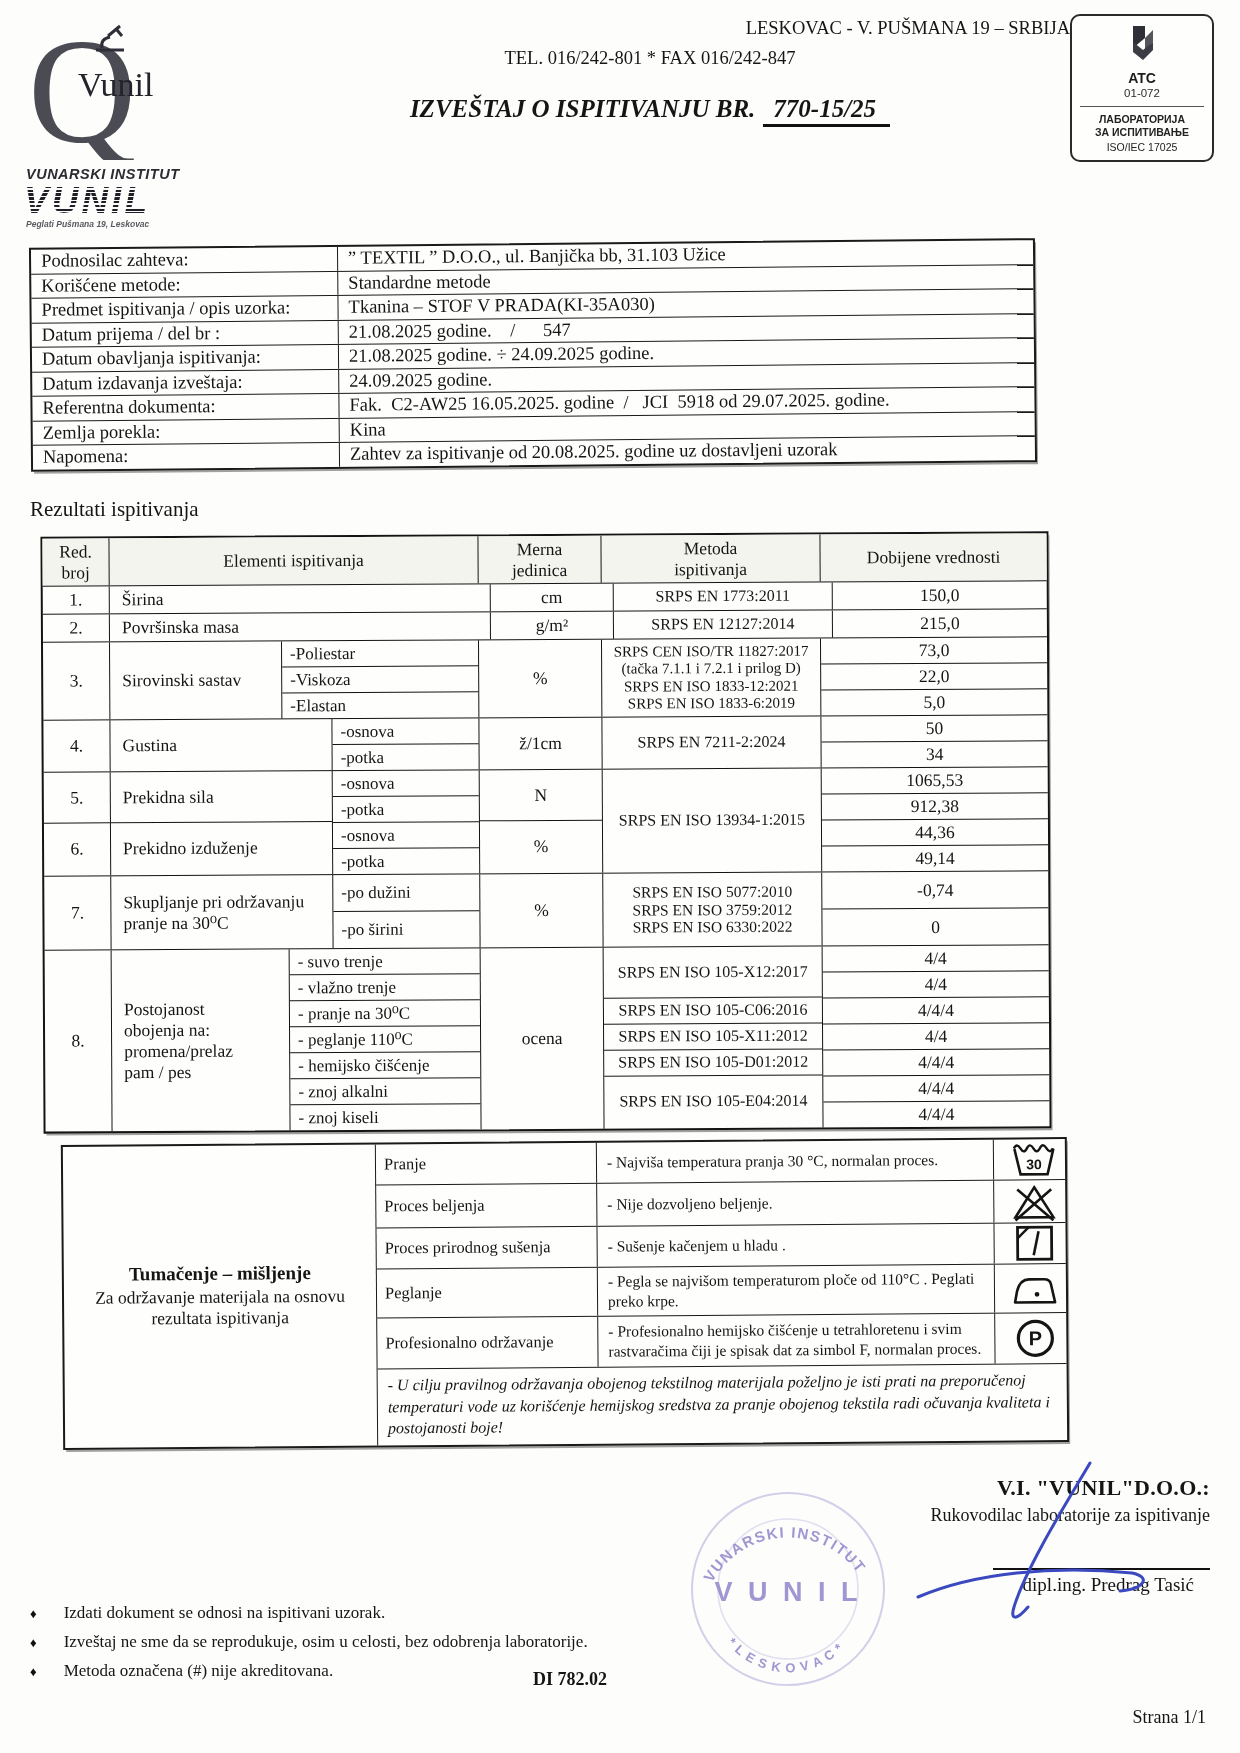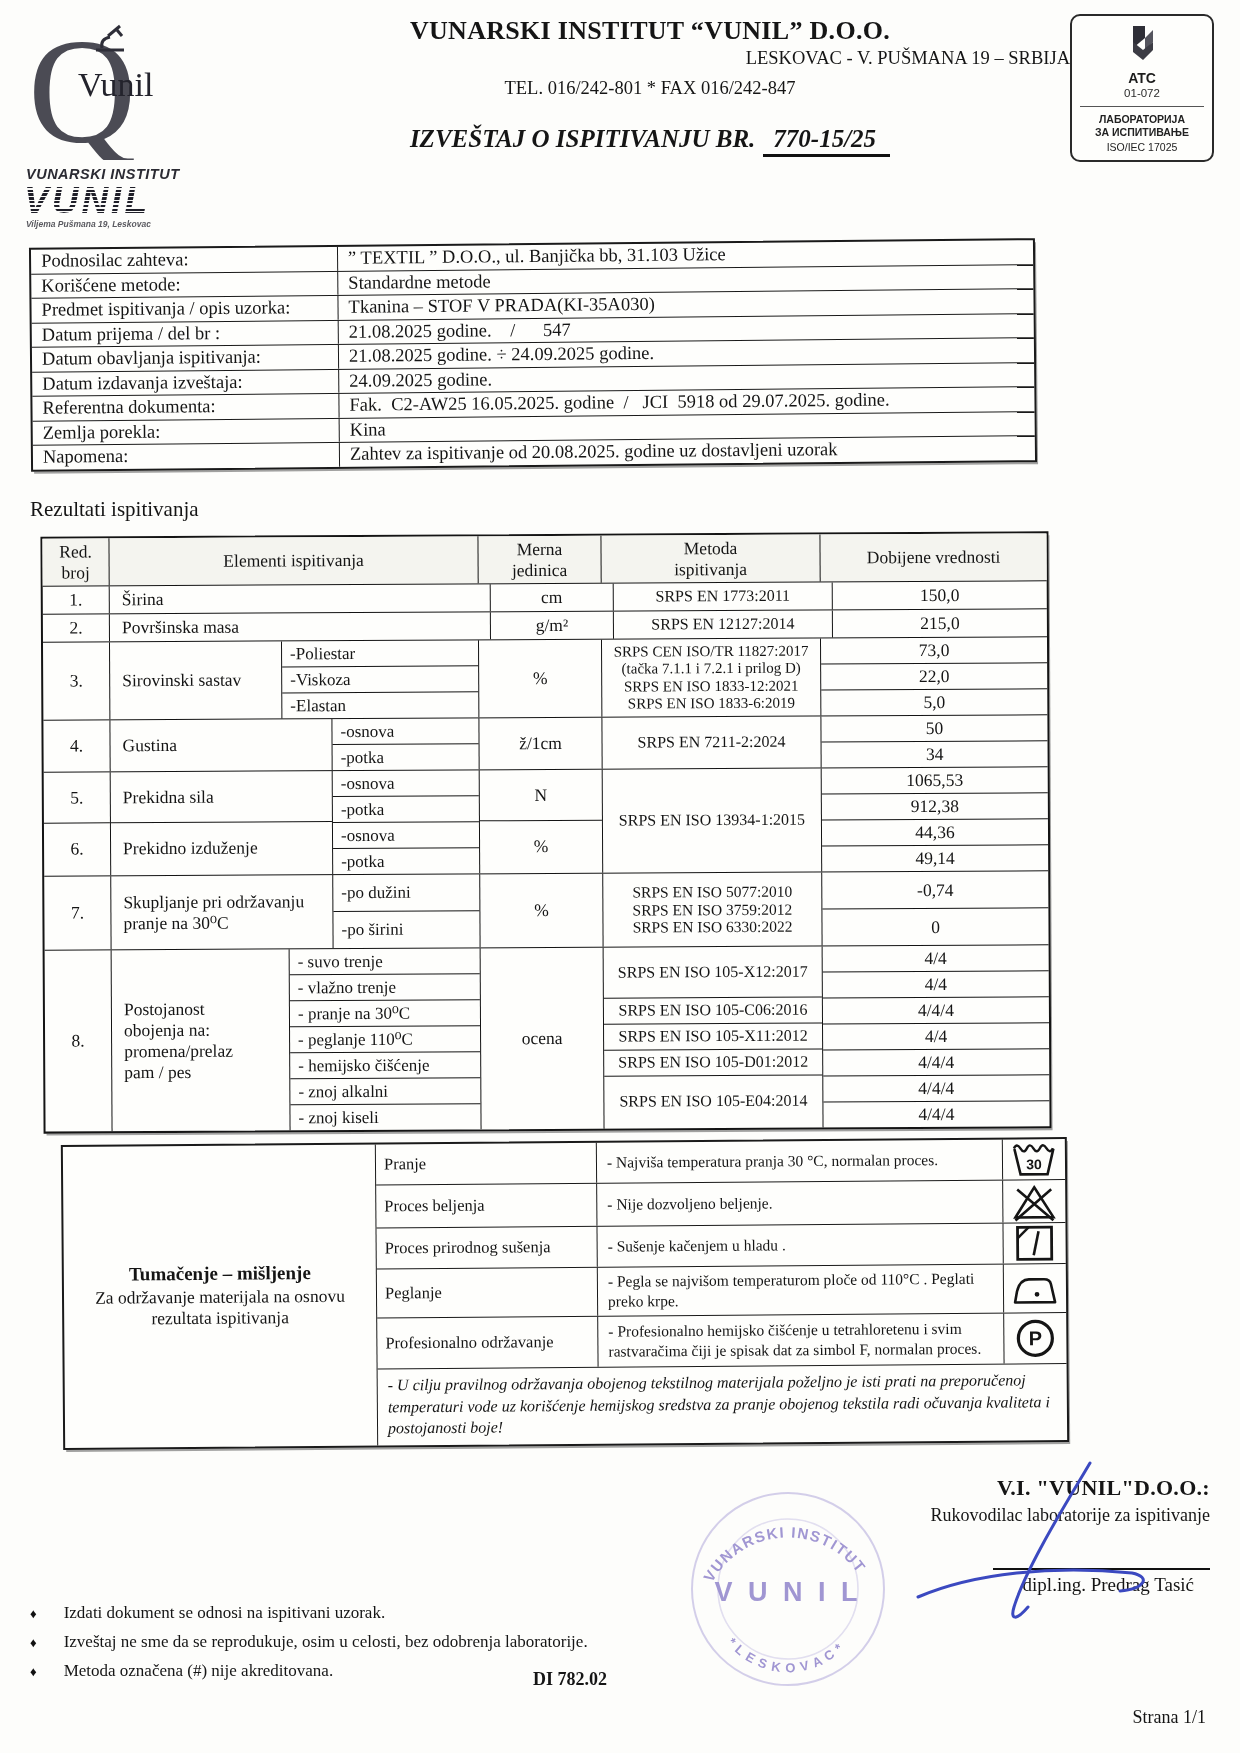--- a/index.html
+++ b/index.html
@@ -74,21 +74,21 @@
   
   .care-table{margin:10px 0 0 62px;width:1002px;border:2.5px solid #1a1a1a;box-shadow:2px 3px 0 -1px rgba(70,70,70,.5);display:flex;background:#fefefc;transform:rotate(-0.45deg);}
   .care-left{width:296px;flex:none;border-right:1.6px solid #1a1a1a;display:flex;flex-direction:column;justify-content:center;text-align:center;padding:6px 8px;}
   .care-title{font-weight:bold;font-size:19px;}
   .care-sub{font-size:17.5px;margin-top:2px;line-height:1.25;}
   .care-right{flex:1;display:flex;flex-direction:column;}
   .care-row{display:flex;align-items:stretch;}
   .care-row + .care-row,.care-footrow{border-top:1.6px solid #1a1a1a;}
   .care-label{width:212px;flex:none;border-right:1.6px solid #1a1a1a;font-size:16.5px;display:flex;align-items:center;padding-left:8px;}
   .care-desc{flex:1;font-size:15.5px;display:flex;align-items:center;padding:3px 6px 3px 10px;line-height:1.3;}
-  .care-sym{width:62px;flex:none;border-left:1.6px solid #1a1a1a;display:flex;align-items:center;justify-content:center;}
+  .care-sym{width:62px;flex:none;border-left:1.6px solid #1a1a1a;display:flex;align-items:center;justify-content:center;padding-left:9px;}
   .h34{min-height:34px;} .h42{min-height:42px;} .h40{min-height:40px;} .h48{min-height:48px;} .h50c{min-height:50px;}
   .care-footrow{display:flex;}
   .care-foot{flex:1;font-style:italic;font-size:16px;line-height:1.35;padding:5px 10px 6px 10px;}
 
   
   .bottom-area{position:relative;height:440px;margin-top:16px;}
   .sig-block{position:absolute;top:14px;right:30px;width:500px;text-align:right;z-index:3;}
   .sig-company{font-size:22px;font-weight:bold;letter-spacing:.3px;}
   .sig-role{font-size:18px;margin-top:4px;}
   .sig-name-wrap{margin-top:42px;}
@@ -117,25 +117,24 @@
         <g stroke="#2e2e38" stroke-width="3" fill="none">
           <path d="M86 22 l12 -10"></path>
           <path d="M95 16 l5 6"></path>
           <path d="M80 34 q-2 -9 8 -11"></path>
           <path d="M74 36 h28"></path>
         </g>
         <text class="qg" x="56" y="82" font-size="34" fill="#23232c">Vunil</text>
       </svg>
       <div class="logo-inst">VUNARSKI INSTITUT</div>
       <div class="logo-brand">VUNIL</div>
-      <div class="logo-addr">Viljema Pušmana 19, Leskovac</div>
+      <div class="logo-addr">Peglati Pušmana 19, Leskovac</div>
     </div>
 
     <div class="head-center">
-      <div class="hc-company">VUNARSKI INSTITUT “VUNIL” D.O.O.</div>
       <div class="hc-addr">LESKOVAC - V. PUŠMANA 19 – SRBIJA</div>
       <div class="hc-tel">TEL. 016/242-801 * FAX  016/242-847</div>
       <div class="title-line">
         <span>IZVEŠTAJ O ISPITIVANJU BR.</span><span class="report-no">770-15/25</span>
       </div>
     </div>
 
     <div class="atc-box">
       <svg width="44" height="40" viewBox="0 0 44 40">
         <path d="M13 2 H25 V14 L13 24 Z" fill="#2f2f37"></path>

